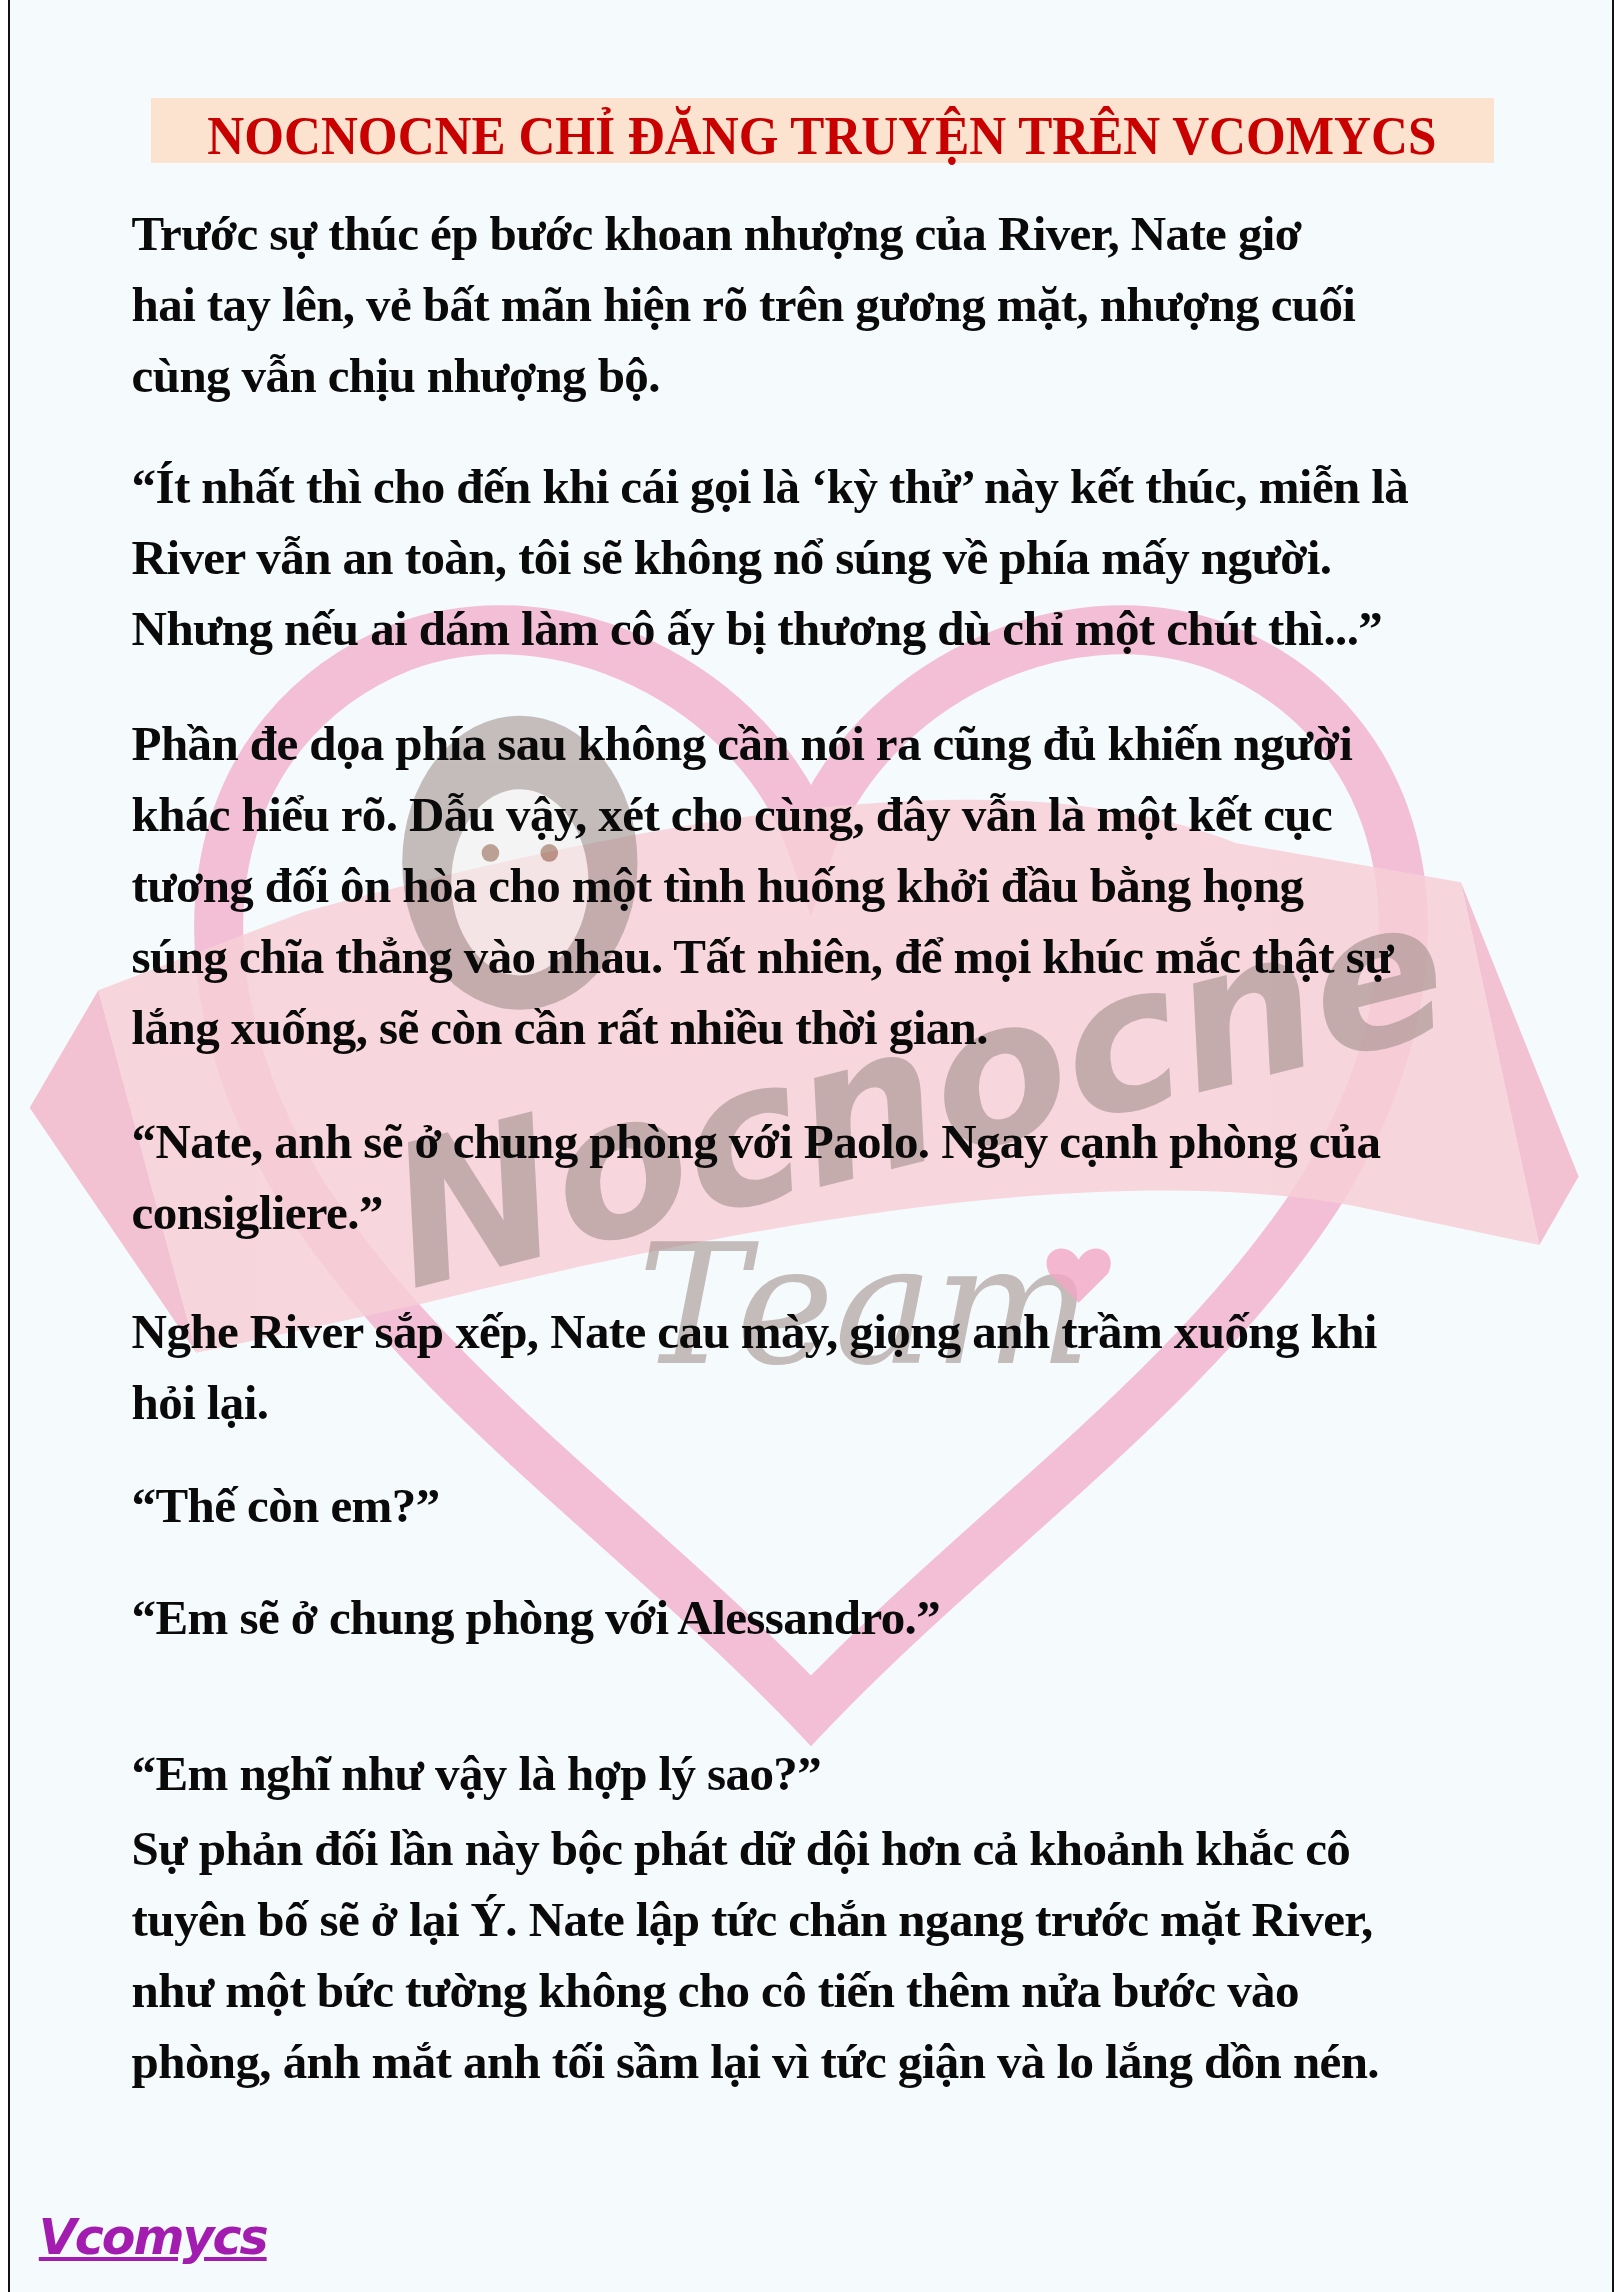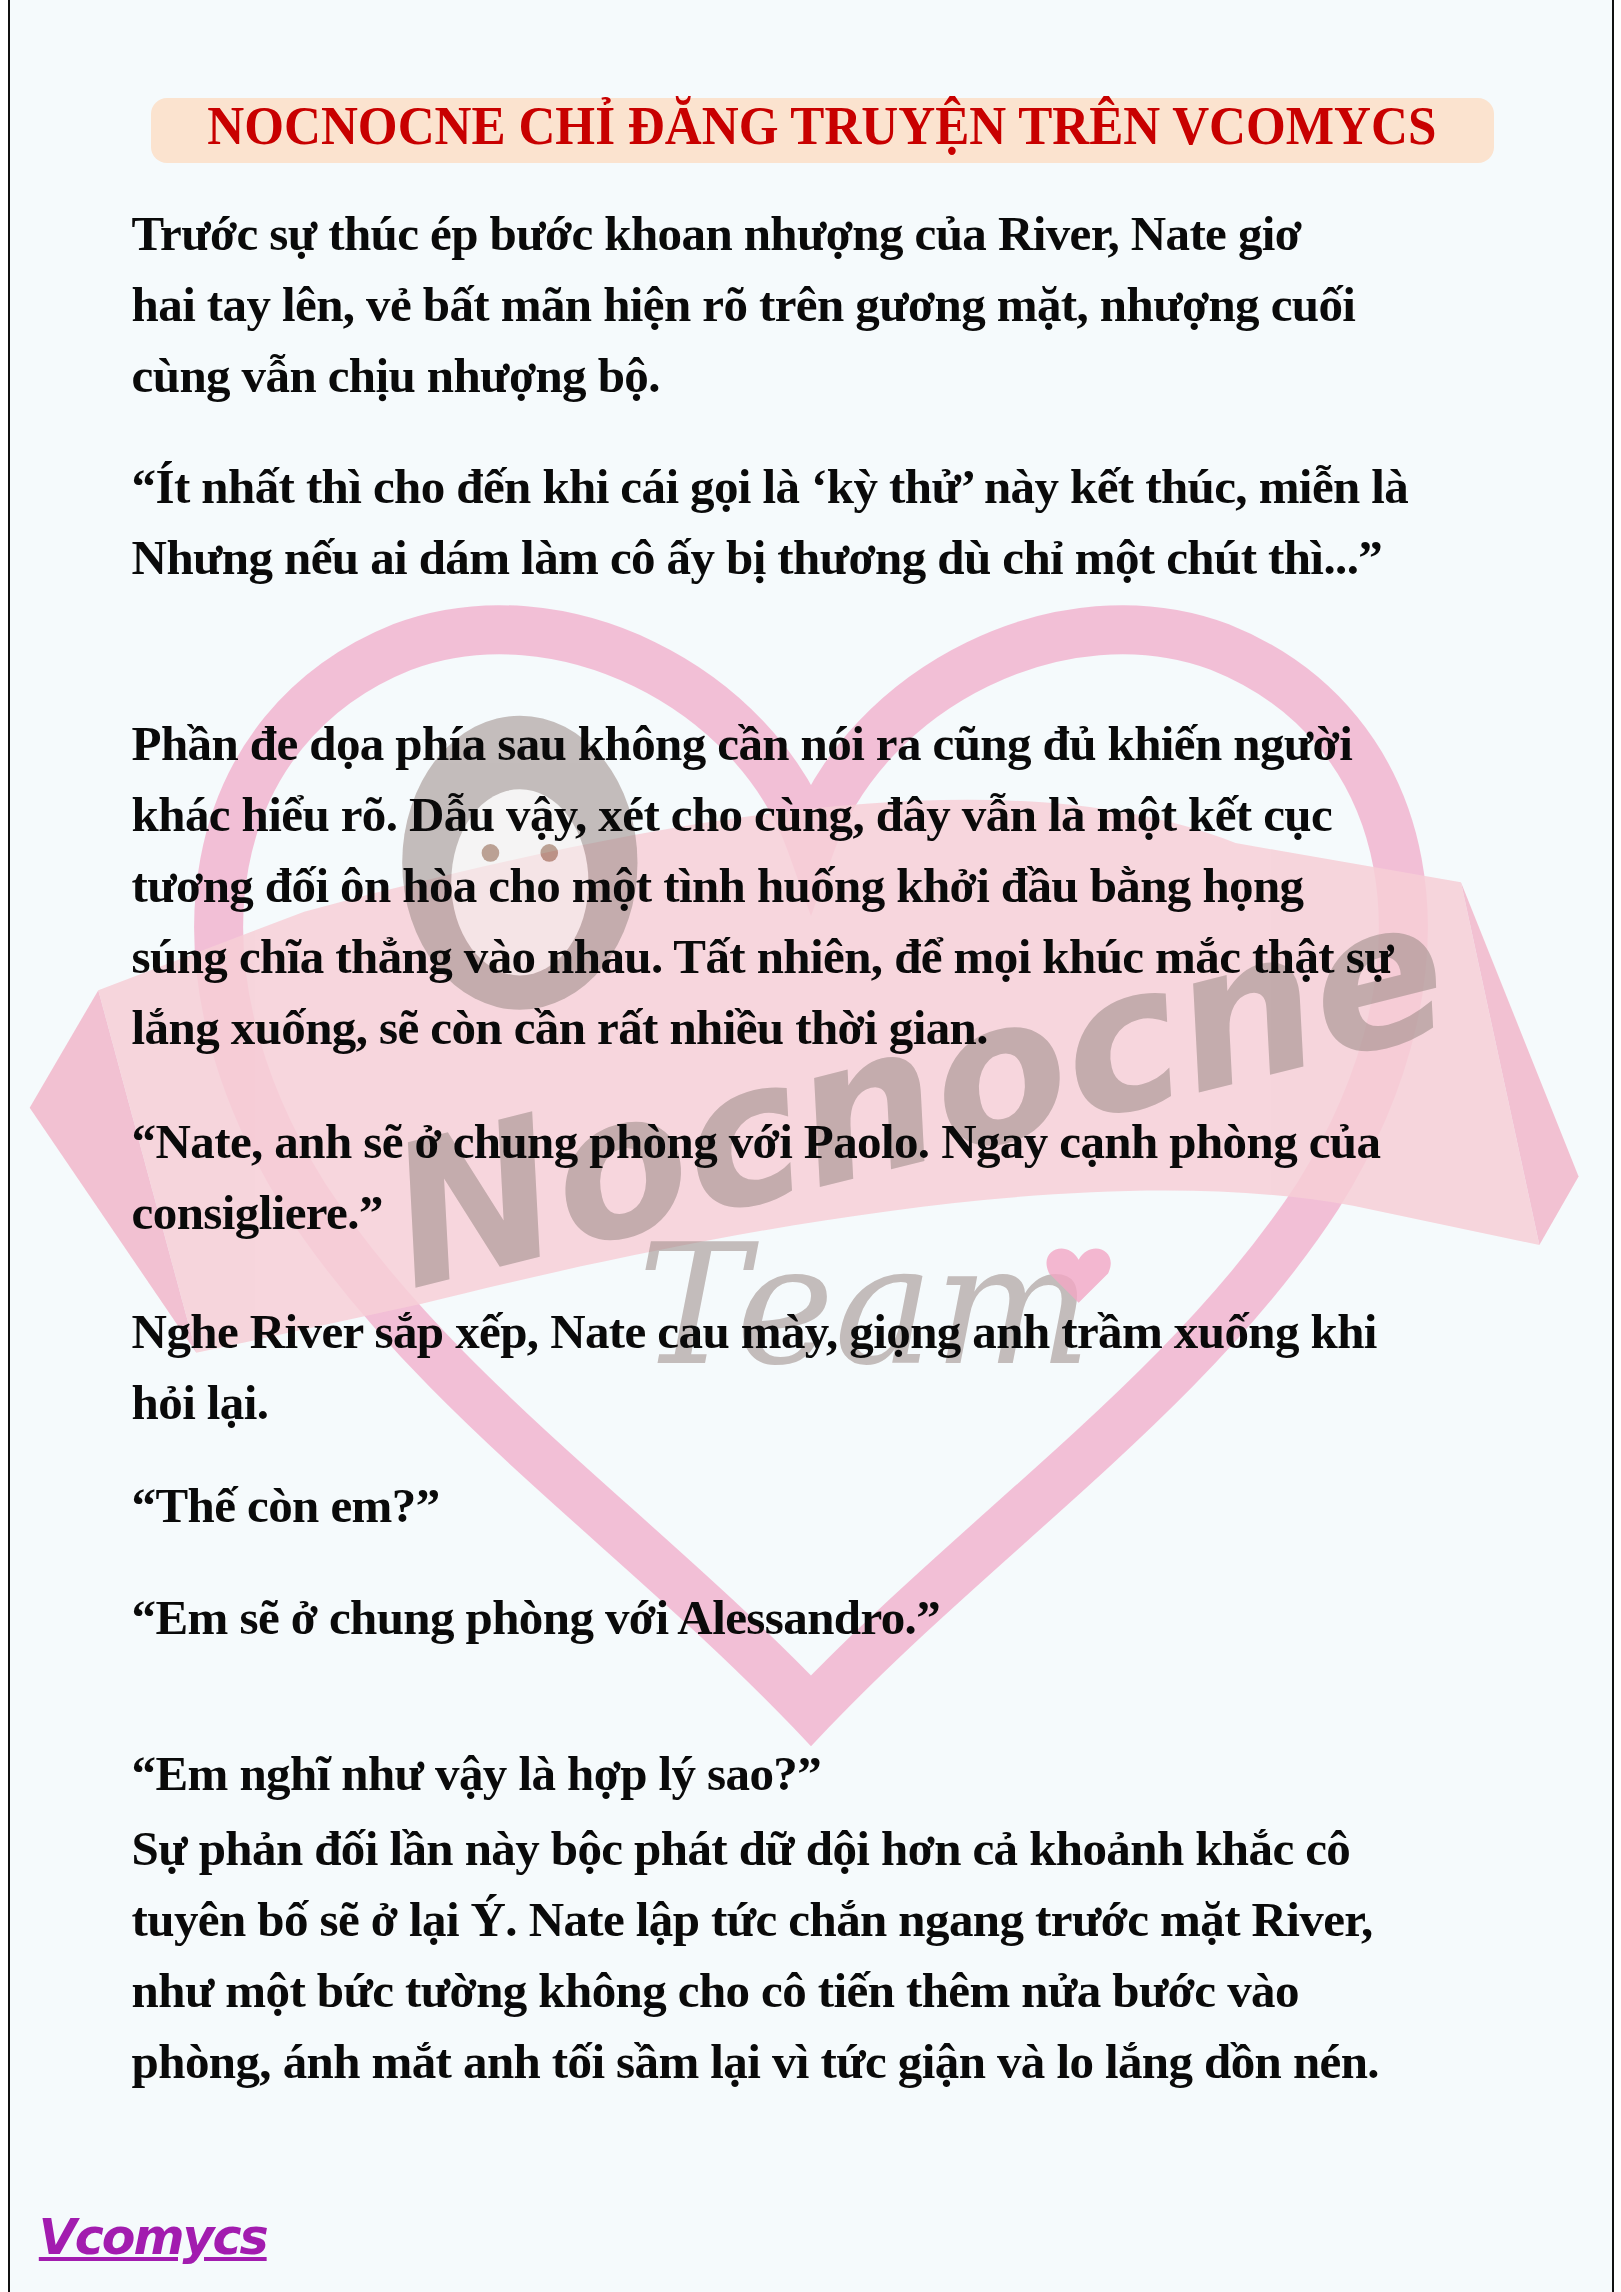--- a/index.html
+++ b/index.html
@@ -44,23 +44,22 @@
       color: #0a0a0a;
     }
     .title-wrap {
       position: absolute;
       left: 29px;
       top: 98px;
       width: 1343px;
       height: 65px;
       background: #fbe3cf;
       display: flex;
-      align-items: flex-start;
+      align-items: flex-end;
       justify-content: center;
-      border-radius: 16px;
     }
     .title {
       font-family: "Liberation Serif", "DejaVu Serif", serif;
       font-weight: bold;
       font-size: 55px;
       color: #c80000;
       letter-spacing: 0px;
       white-space: nowrap;
       transform: scaleX(0.93);
       line-height: 1;
@@ -133,20 +132,21 @@
     </div>
 
     <div class="para" style="top:198px;">
       <span class="line">Trước sự thúc ép bước khoan nhượng của River, Nate giơ</span>
       <span class="line">hai tay lên, vẻ bất mãn hiện rõ trên gương mặt, nhượng cuối</span>
       <span class="line">cùng vẫn chịu nhượng bộ.</span>
     </div>
 
     <div class="para" style="top:451px;">
       <span class="line">“Ít nhất thì cho đến khi cái gọi là ‘kỳ thử’ này kết thúc, miễn là</span>
+      <span class="line">River vẫn an toàn, tôi sẽ không nổ súng về phía mấy người.</span>
       <span class="line">Nhưng nếu ai dám làm cô ấy bị thương dù chỉ một chút thì...”</span>
     </div>
 
     <div class="para" style="top:708px;">
       <span class="line">Phần đe dọa phía sau không cần nói ra cũng đủ khiến người</span>
       <span class="line">khác hiểu rõ. Dẫu vậy, xét cho cùng, đây vẫn là một kết cục</span>
       <span class="line">tương đối ôn hòa cho một tình huống khởi đầu bằng họng</span>
       <span class="line">súng chĩa thẳng vào nhau. Tất nhiên, để mọi khúc mắc thật sự</span>
       <span class="line">lắng xuống, sẽ còn cần rất nhiều thời gian.</span>
     </div>

